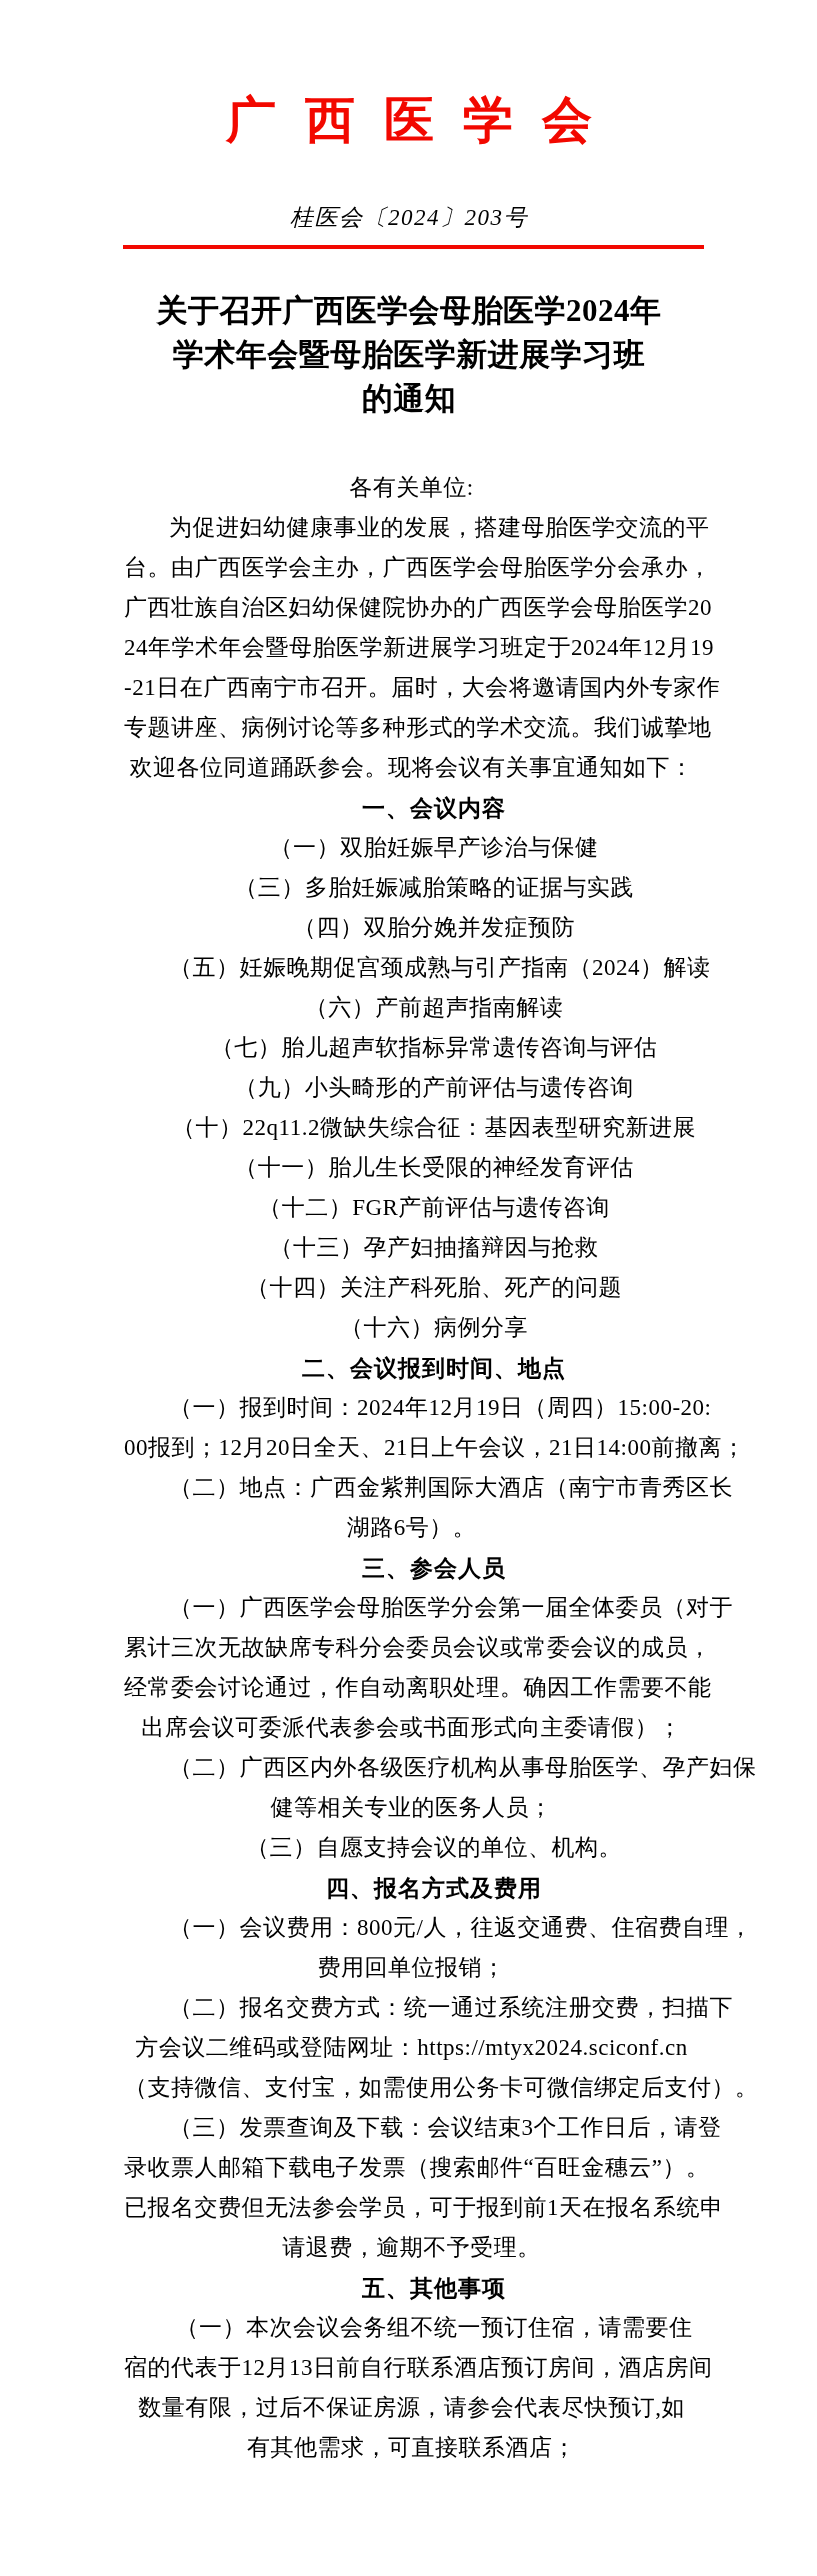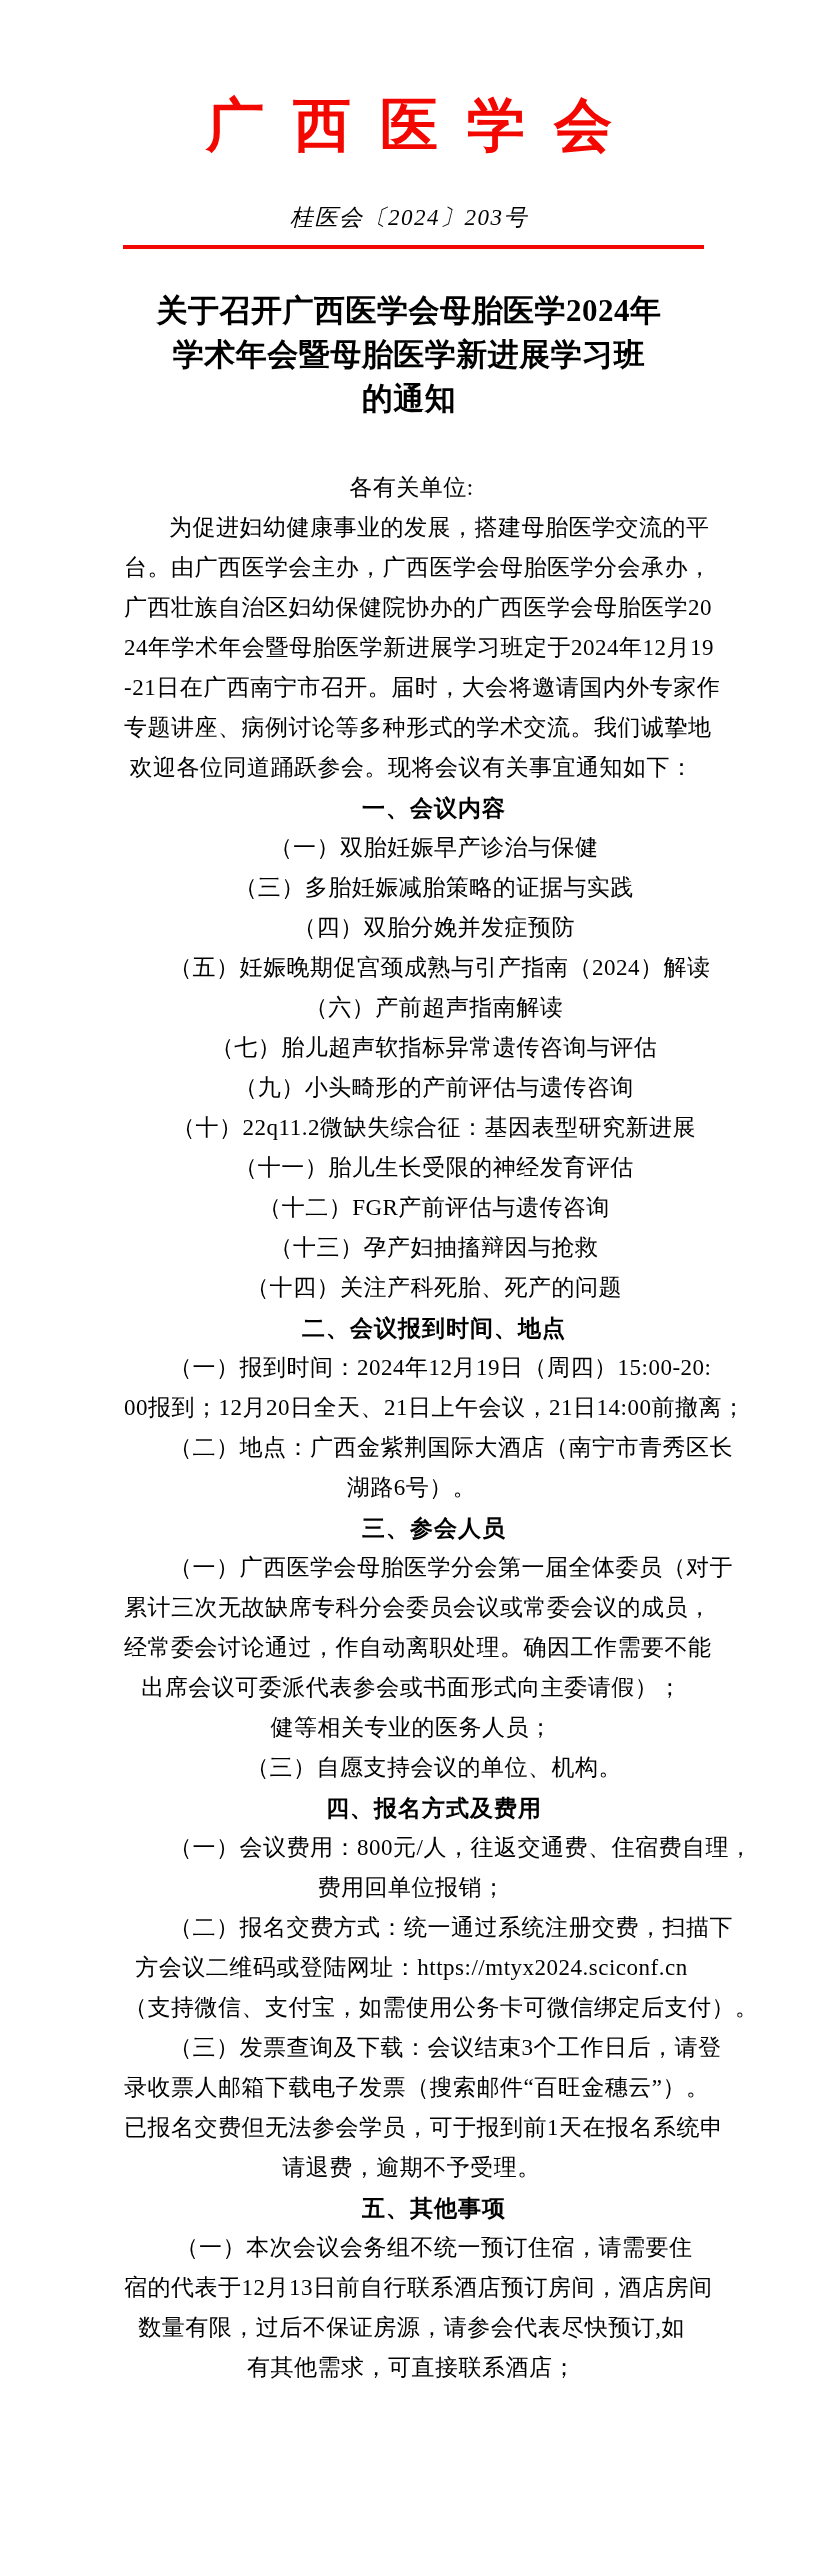--- a/index.html
+++ b/index.html
@@ -17,21 +17,21 @@
     background:#ffffff;
     overflow:hidden;
     font-family:"Liberation Serif","DejaVu Serif",serif;
     color:var(--ink);
   }
   .org-title{
     position:absolute;top:87px;left:0;width:100%;
     text-align:center;
     font-family:"Liberation Serif","DejaVu Serif",serif;
     font-weight:bold;
-    font-size:58px;
+    font-size:50px;
     letter-spacing:29px;
     padding-left:29px;
     color:var(--accent-red);
     white-space:nowrap;
   }
   .doc-number{
     position:absolute;top:202px;left:0;width:100%;
     text-align:center;
     font-size:23px;letter-spacing:1.5px;
     color:var(--ink);
@@ -100,30 +100,32 @@
       <div class="bl k-p">（四）双胎分娩并发症预防</div>
       <div class="bl k-p">（五）妊娠晚期促宫颈成熟与引产指南（2024）解读</div>
       <div class="bl k-p">（六）产前超声指南解读</div>
       <div class="bl k-p">（七）胎儿超声软指标异常遗传咨询与评估</div>
       <div class="bl k-p">（九）小头畸形的产前评估与遗传咨询</div>
       <div class="bl k-p">（十）22q11.2微缺失综合征：基因表型研究新进展</div>
       <div class="bl k-p">（十一）胎儿生长受限的神经发育评估</div>
       <div class="bl k-p">（十二）FGR产前评估与遗传咨询</div>
       <div class="bl k-p">（十三）孕产妇抽搐辩因与抢救</div>
       <div class="bl k-p">（十四）关注产科死胎、死产的问题</div>
+      <div class="bl k-p">（十六）病例分享</div>
       <div class="bl k-h">二、会议报到时间、地点</div>
       <div class="bl k-p">（一）报到时间：2024年12月19日（周四）15:00-20:</div>
       <div class="bl k-c">00报到；12月20日全天、21日上午会议，21日14:00前撤离；</div>
       <div class="bl k-p">（二）地点：广西金紫荆国际大酒店（南宁市青秀区长</div>
       <div class="bl k-c">湖路6号）。</div>
       <div class="bl k-h">三、参会人员</div>
       <div class="bl k-p">（一）广西医学会母胎医学分会第一届全体委员（对于</div>
       <div class="bl k-c">累计三次无故缺席专科分会委员会议或常委会议的成员，</div>
       <div class="bl k-c">经常委会讨论通过，作自动离职处理。确因工作需要不能</div>
       <div class="bl k-c">出席会议可委派代表参会或书面形式向主委请假）；</div>
+      <div class="bl k-p">（二）广西区内外各级医疗机构从事母胎医学、孕产妇保</div>
       <div class="bl k-c">健等相关专业的医务人员；</div>
       <div class="bl k-p">（三）自愿支持会议的单位、机构。</div>
       <div class="bl k-h">四、报名方式及费用</div>
       <div class="bl k-p">（一）会议费用：800元/人，往返交通费、住宿费自理，</div>
       <div class="bl k-c">费用回单位报销；</div>
       <div class="bl k-p">（二）报名交费方式：统一通过系统注册交费，扫描下</div>
       <div class="bl k-c">方会议二维码或登陆网址：https://mtyx2024.sciconf.cn</div>
       <div class="bl k-c">（支持微信、支付宝，如需使用公务卡可微信绑定后支付）。</div>
       <div class="bl k-p">（三）发票查询及下载：会议结束3个工作日后，请登</div>
       <div class="bl k-c">录收票人邮箱下载电子发票（搜索邮件“百旺金穗云”）。</div>

